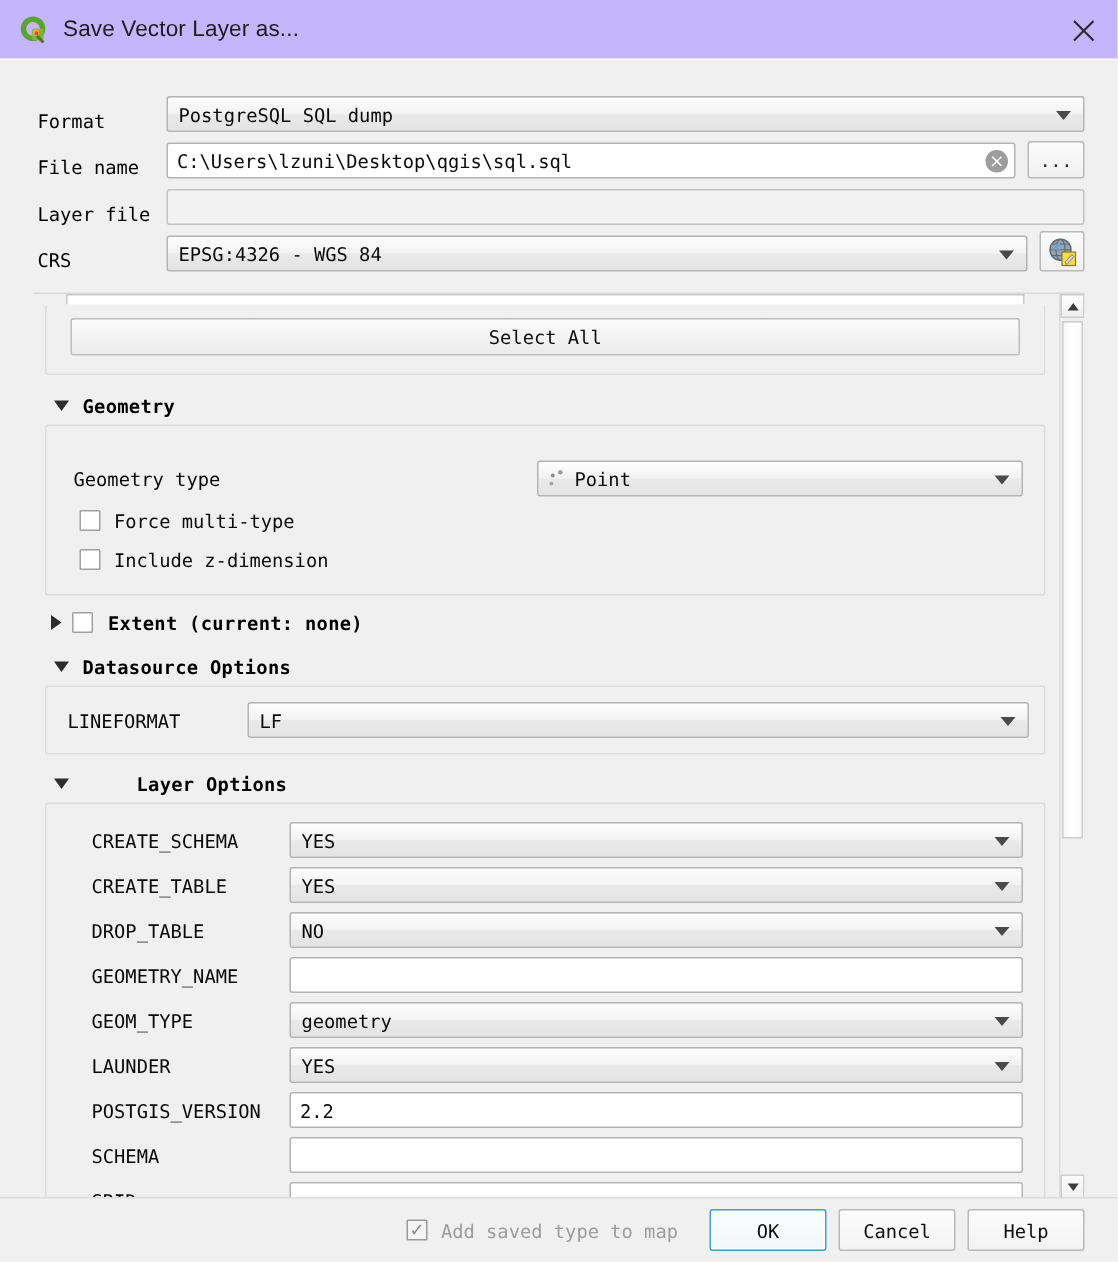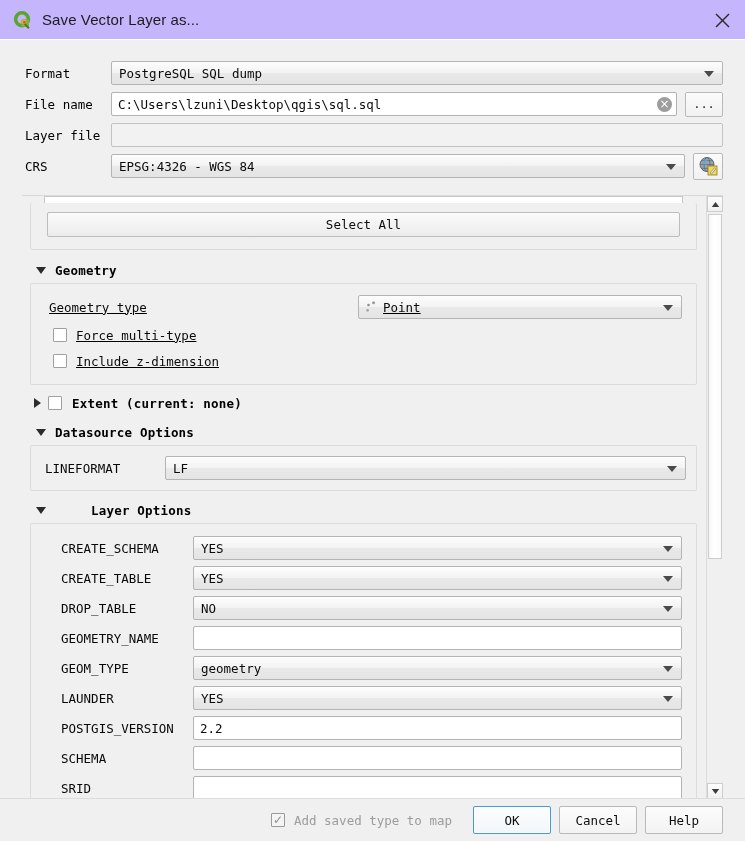--- a/index.html
+++ b/index.html
@@ -45,21 +45,21 @@
     width: 745px; height: 801px;
     background: #f0f0f0;
   }
 
   
   #top-form {
     position: absolute; left: 0; top: 18px;
     width: 745px;
   }
   .form-row {
-    display: flex; align-items: center;
+    display: flex; align-items: flex-end;
     height: 30px;
     margin-bottom: 1px;
     padding-left: 25px; padding-right: 22px;
   }
   .form-label {
     width: 86px; flex: 0 0 86px;
     font-size: 12.5px;
     color: #000000;
     font-family: "DejaVu Sans Mono", monospace;
   }
@@ -387,21 +387,21 @@
         <div style="display:flex; gap:10px;">
           <div class="wide-btn" style="flex:1 1 50%;">Select All</div>
         </div>
       </div>
 
       <div class="section-header" style="margin-top:7px;">
         <span class="tri-down"></span>
         <span>Geometry</span>
       </div>
 
-      <div class="group-box" style="padding:8px 0 10px 0;text-decoration:underline;">
+      <div class="group-box" style="padding:20px 0 10px 0;">
         <div class="opt-row" style="padding-left:18px; padding-right:14px;">
           <div class="opt-label" style="flex:0 0 auto;">Geometry type</div>
           <div class="combo" style="flex:0 0 324px; margin-left:auto; padding-left:24px; position:relative;">
             <svg style="position:absolute;left:6px;top:4px;" width="15" height="15" viewBox="0 0 15 15">
               <circle cx="3.5" cy="5" r="1.3" fill="#8d8d8d"></circle>
               <circle cx="8.5" cy="2.8" r="1.5" fill="#9c9c9c"></circle>
               <circle cx="2.6" cy="10.4" r="1.3" fill="#a5a5a5"></circle>
             </svg>
             <span>Point</span>
             <span class="arrow"></span>

